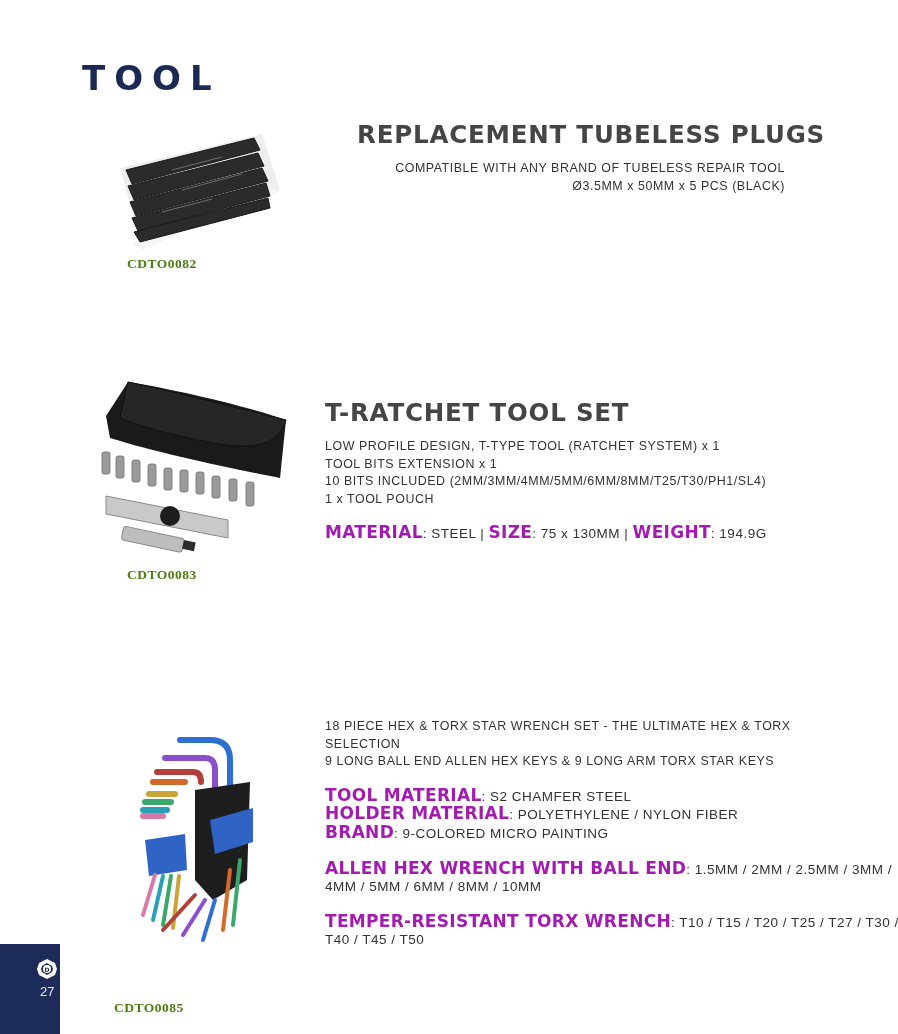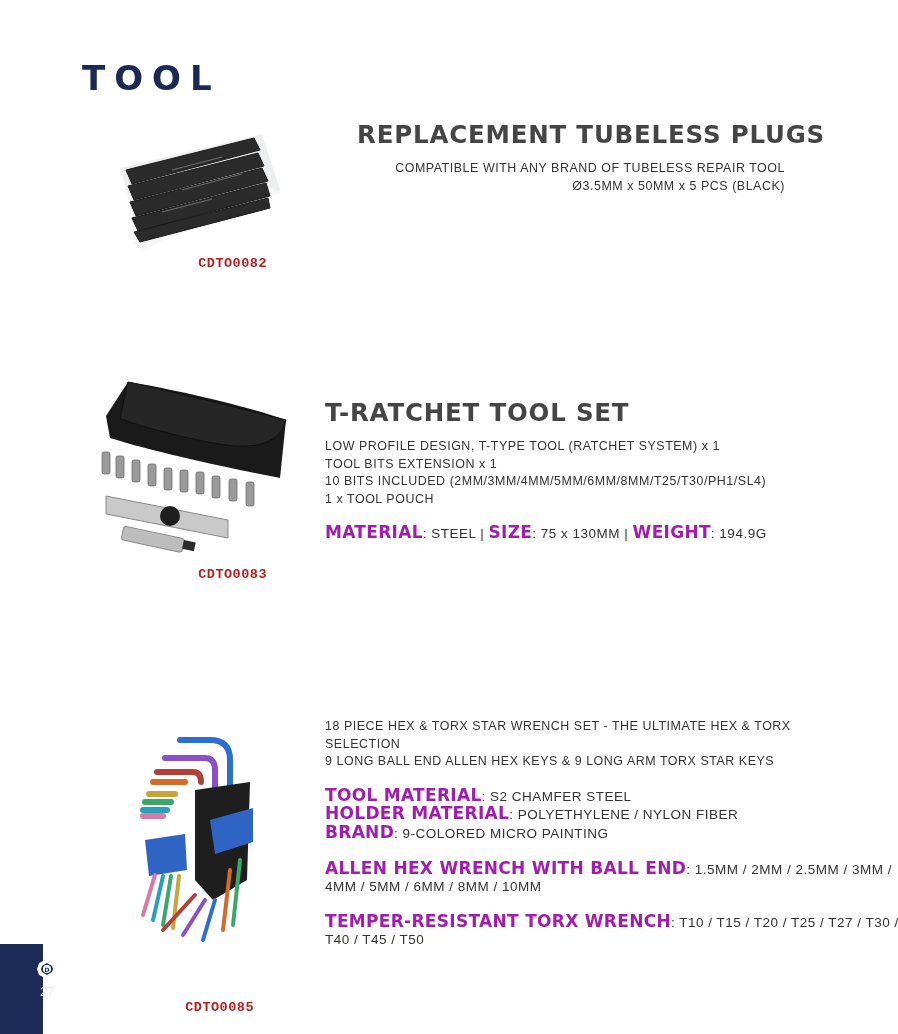--- a/index.html
+++ b/index.html
@@ -8,41 +8,41 @@
     font-family: "Liberation Sans", sans-serif;
   }
   .section-title {
     position: absolute; left: 66px; top: 42px; margin: 16px;
     font-family: "DejaVu Sans", sans-serif;
     font-weight: bold; font-size: 34px; letter-spacing: 9px; color: #1b2a55;
   }
   .product { position: absolute; left: 0; width: 898px; }
   .product-image { position: absolute; }
   .sku {
-    position: absolute; font-family: Liberation Mono, monospace; font-weight: bold;
-    font-size: 13.5px; color: #b91c1c; letter-spacing: 0.5px; width: 140px; text-align: right;
+    position: absolute; font-family: Liberation Serif, serif; font-weight: bold;
+    font-size: 13.5px; color: #4d7c0f; letter-spacing: 0.5px; width: 140px; text-align: left;
   }
   .info { position: absolute; left: 325px; width: 500px; }
   .product-name {
     margin: 0 0 10px 0; font-family: "DejaVu Sans", sans-serif; font-weight: bold;
     font-size: 24.5px; color: #454545; letter-spacing: 0.8px; white-space: nowrap;
   }
   .desc-line {
     font-family: "Liberation Sans", sans-serif; font-size: 13.5px; color: #333;
     line-height: 17.6px; letter-spacing: 0.6px; transform: scaleX(0.92); transform-origin: left;
     white-space: nowrap;
   }
   .gap { height: 17px; }
   .spec-line {
     font-family: "Liberation Sans", sans-serif; font-size: 13.5px; color: #333;
     line-height: 17.6px; letter-spacing: 0.5px; white-space: nowrap;
   }
   .spec-line b { color: #a21caf; font-family: "DejaVu Sans", sans-serif; font-size: 17px; letter-spacing: 0.3px; }
   .page-tab {
-    position: absolute; left: 0; top: 944px; width: 43px; height: 90px; background: #1d2b58;
+    position: absolute; left: 0; top: 944px; width: 60px; height: 90px; background: #1d2b58;
   }
   .page-logo { position: absolute; left: 36px; top: 14px; width: 22px; height: 22px; }
   .page-number {
     position: absolute; left: 40px; top: 40px; color: #e6e9f2; font-size: 13px;
     font-family: "Liberation Sans", sans-serif;
   }
 </style>
 </head>
 <body>
 

